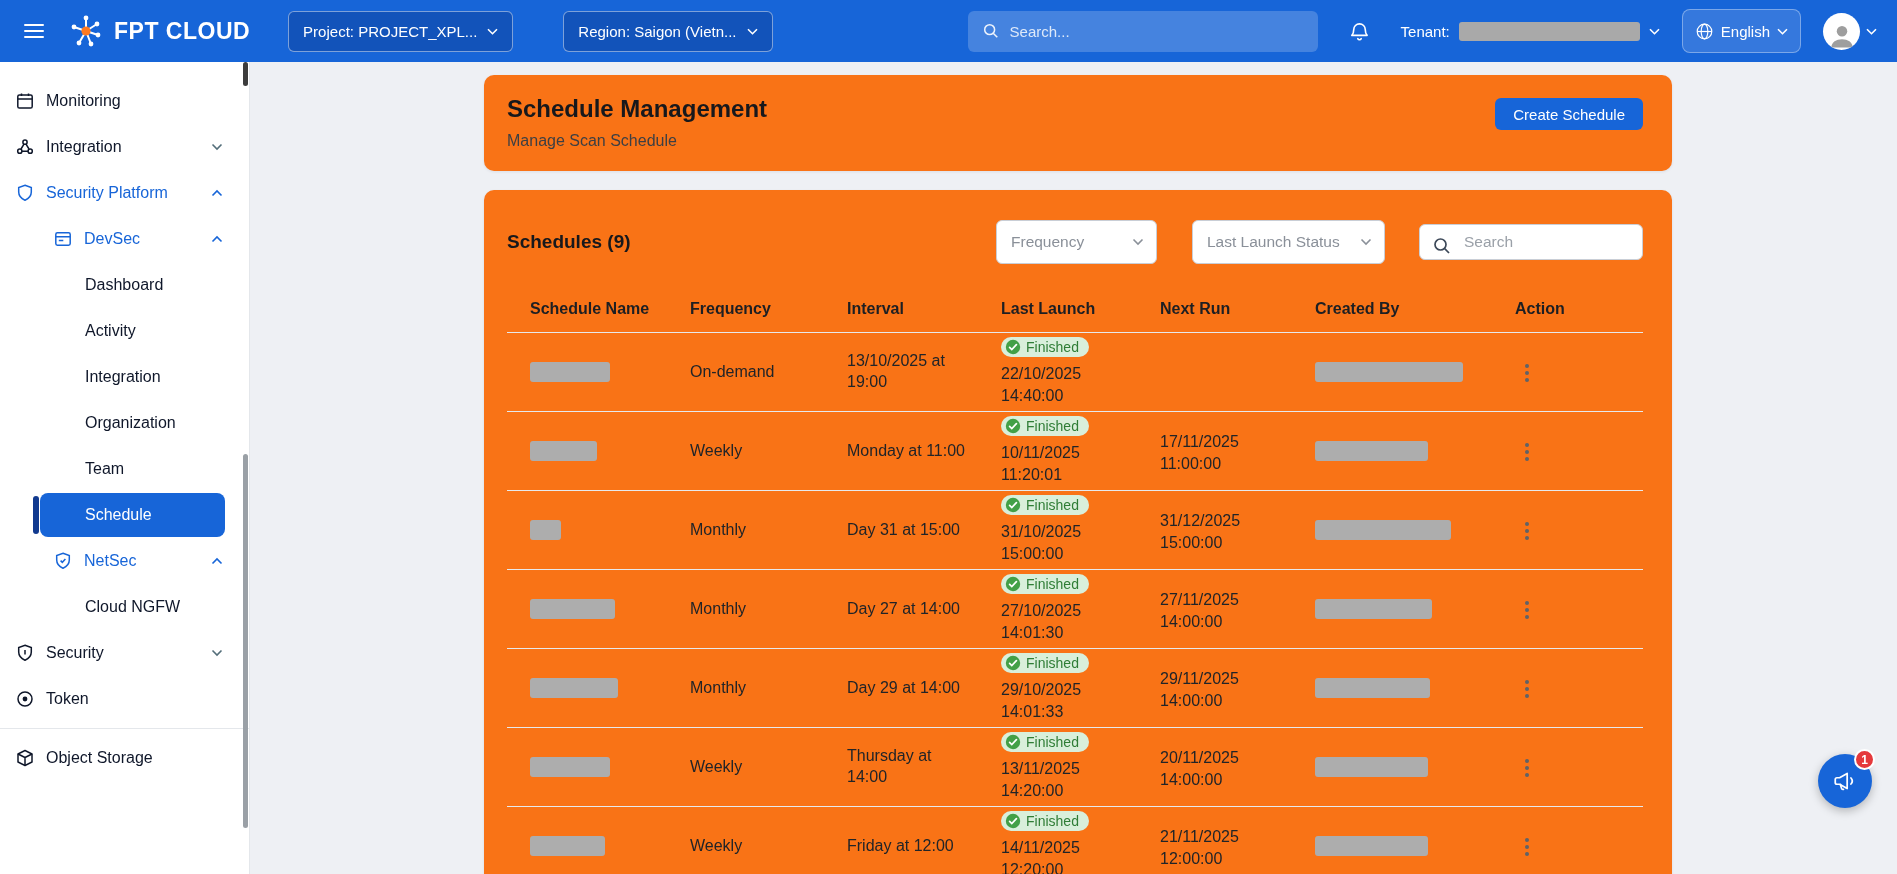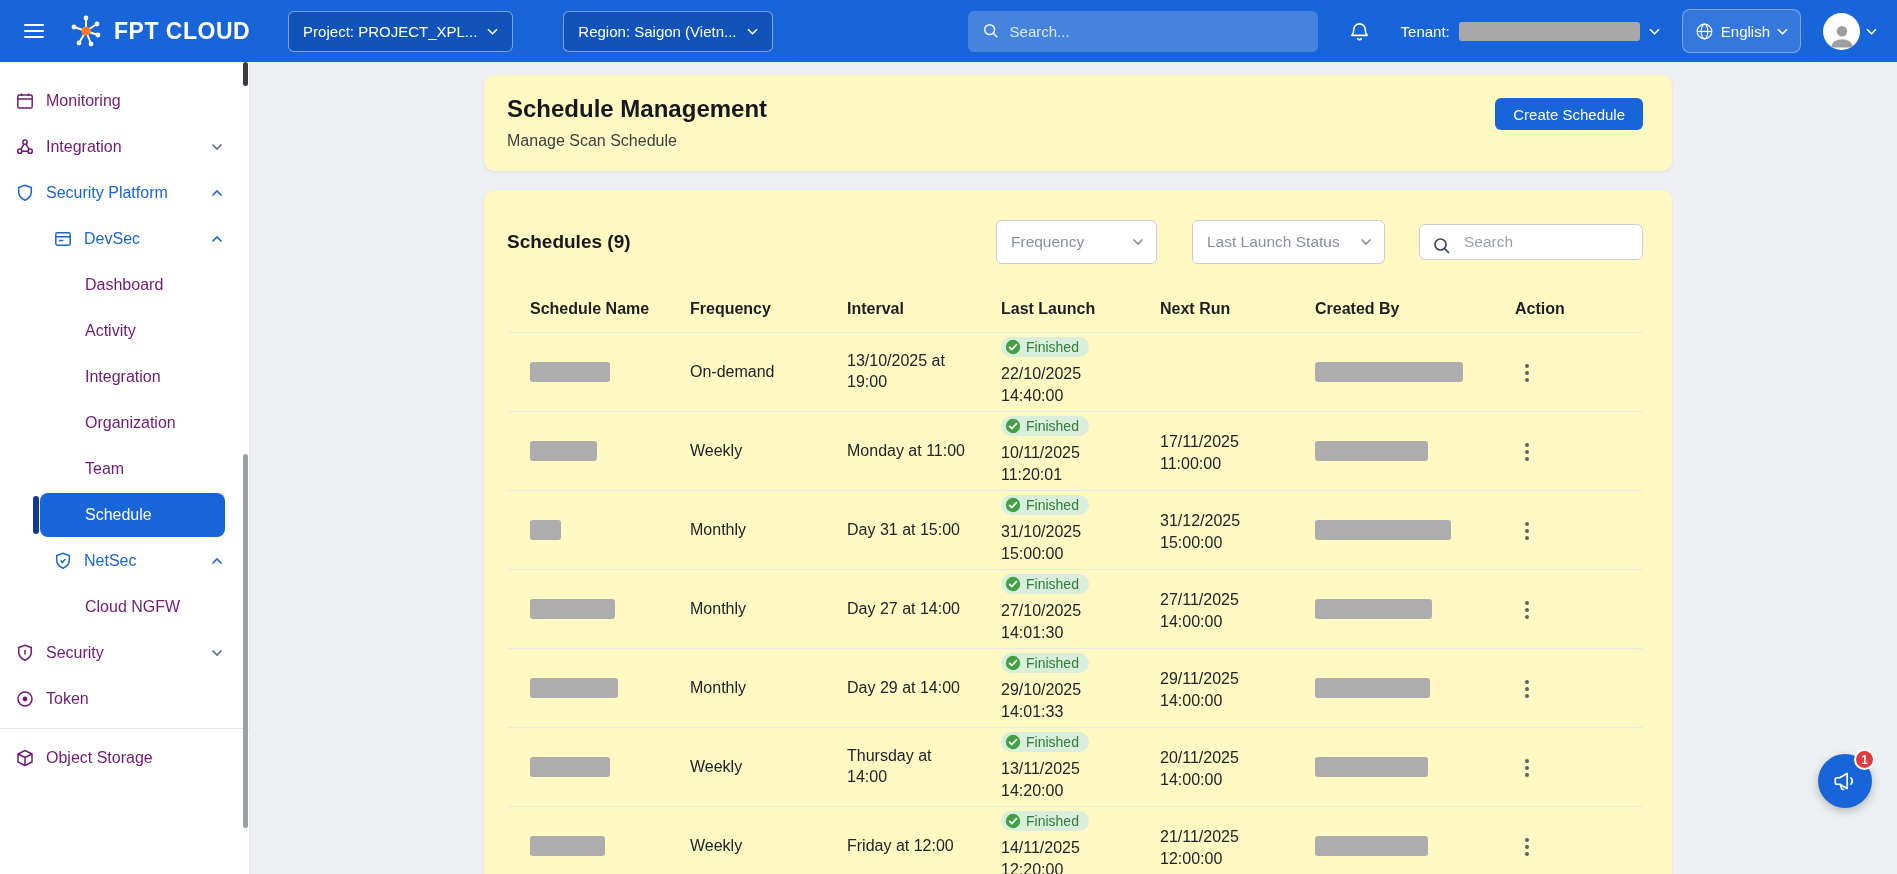--- a/index.html
+++ b/index.html
@@ -33,39 +33,39 @@
   .avatar-wrap { display:flex; align-items:center; gap:6px; margin-left:22px; cursor:pointer; }
   .avatar { width:37px; height:37px; border-radius:50%; background:#fff; overflow:hidden;
     display:flex; align-items:flex-end; justify-content:center; }
 
   
   .app { display:flex; height:812px; }
 
   
   .sidebar { width:250px; background:#fff; border-right:1px solid #e4e7eb; padding-top:16px;
     position:relative; flex:none; }
-  .s-item { height:46px; display:flex; align-items:center; cursor:pointer; color:#701a75; font-size:16px; }
+  .s-item { height:46px; display:flex; align-items:center; cursor:pointer; color:#0f172a; font-size:16px; }
   .s-icon { width:20px; height:20px; margin-left:15px; flex:none; display:flex; align-items:center; }
   .s-label { margin-left:11px; white-space:nowrap; }
   .lvl1 .s-icon { margin-left:53px; }
   .lvl2 { padding-left:85px; }
   .s-chev { margin-left:auto; margin-right:26px; display:flex; color:#546e7a; }
   .blue { color:#1765d8; } .blue .s-chev { color:#1765d8; }
   .s-item.selected { margin:1px 24px 1px 40px; height:44px; background:#1765d8; border-radius:8px;
     color:#fff; padding-left:45px; position:relative; }
   .s-item.selected::before { content:""; position:absolute; left:-7px; top:3px; bottom:3px;
     width:6px; background:#113a8f; border-radius:3px; }
   .s-divider { border-top:1px solid #e4e7eb; margin:6px 0; }
   .sb-thumb { position:absolute; width:5px; right:1px; border-radius:3px; cursor:pointer; }
   .sb-thumb.t1 { top:0; height:24px; background:#3c3c3c; }
   .sb-thumb.t2 { top:392px; height:374px; background:#9aa0a6; }
 
   
   main { flex:1; position:relative; overflow:hidden; }
-  .card { background:#fef9c3; border-radius:10px; box-shadow:0 1px 3px rgba(20,30,60,.08);
+  .card { background:#f97316; border-radius:10px; box-shadow:0 1px 3px rgba(20,30,60,.08);
     width:1188px; margin-left:234px; }
   .head-card { margin-top:13px; height:96px; display:flex; align-items:flex-start;
     justify-content:space-between; padding:20px 29px 0 23px; }
   .page-title { font-size:24px; font-weight:700; color:#17181c; margin:0; line-height:1.15; }
   .page-subtitle { font-size:16px; color:#3c3f44; margin-top:9px; }
   .create-btn { background:#1765d8; color:#fff; border:none; border-radius:6px; height:32px;
     padding:0 18px; font-size:15px; font-weight:500; cursor:pointer; margin-top:3px; }
   .table-card { margin-top:19px; height:760px; padding-top:30px; }
 
   .table-top { display:flex; align-items:center; margin:0 29px 0 23px; }

